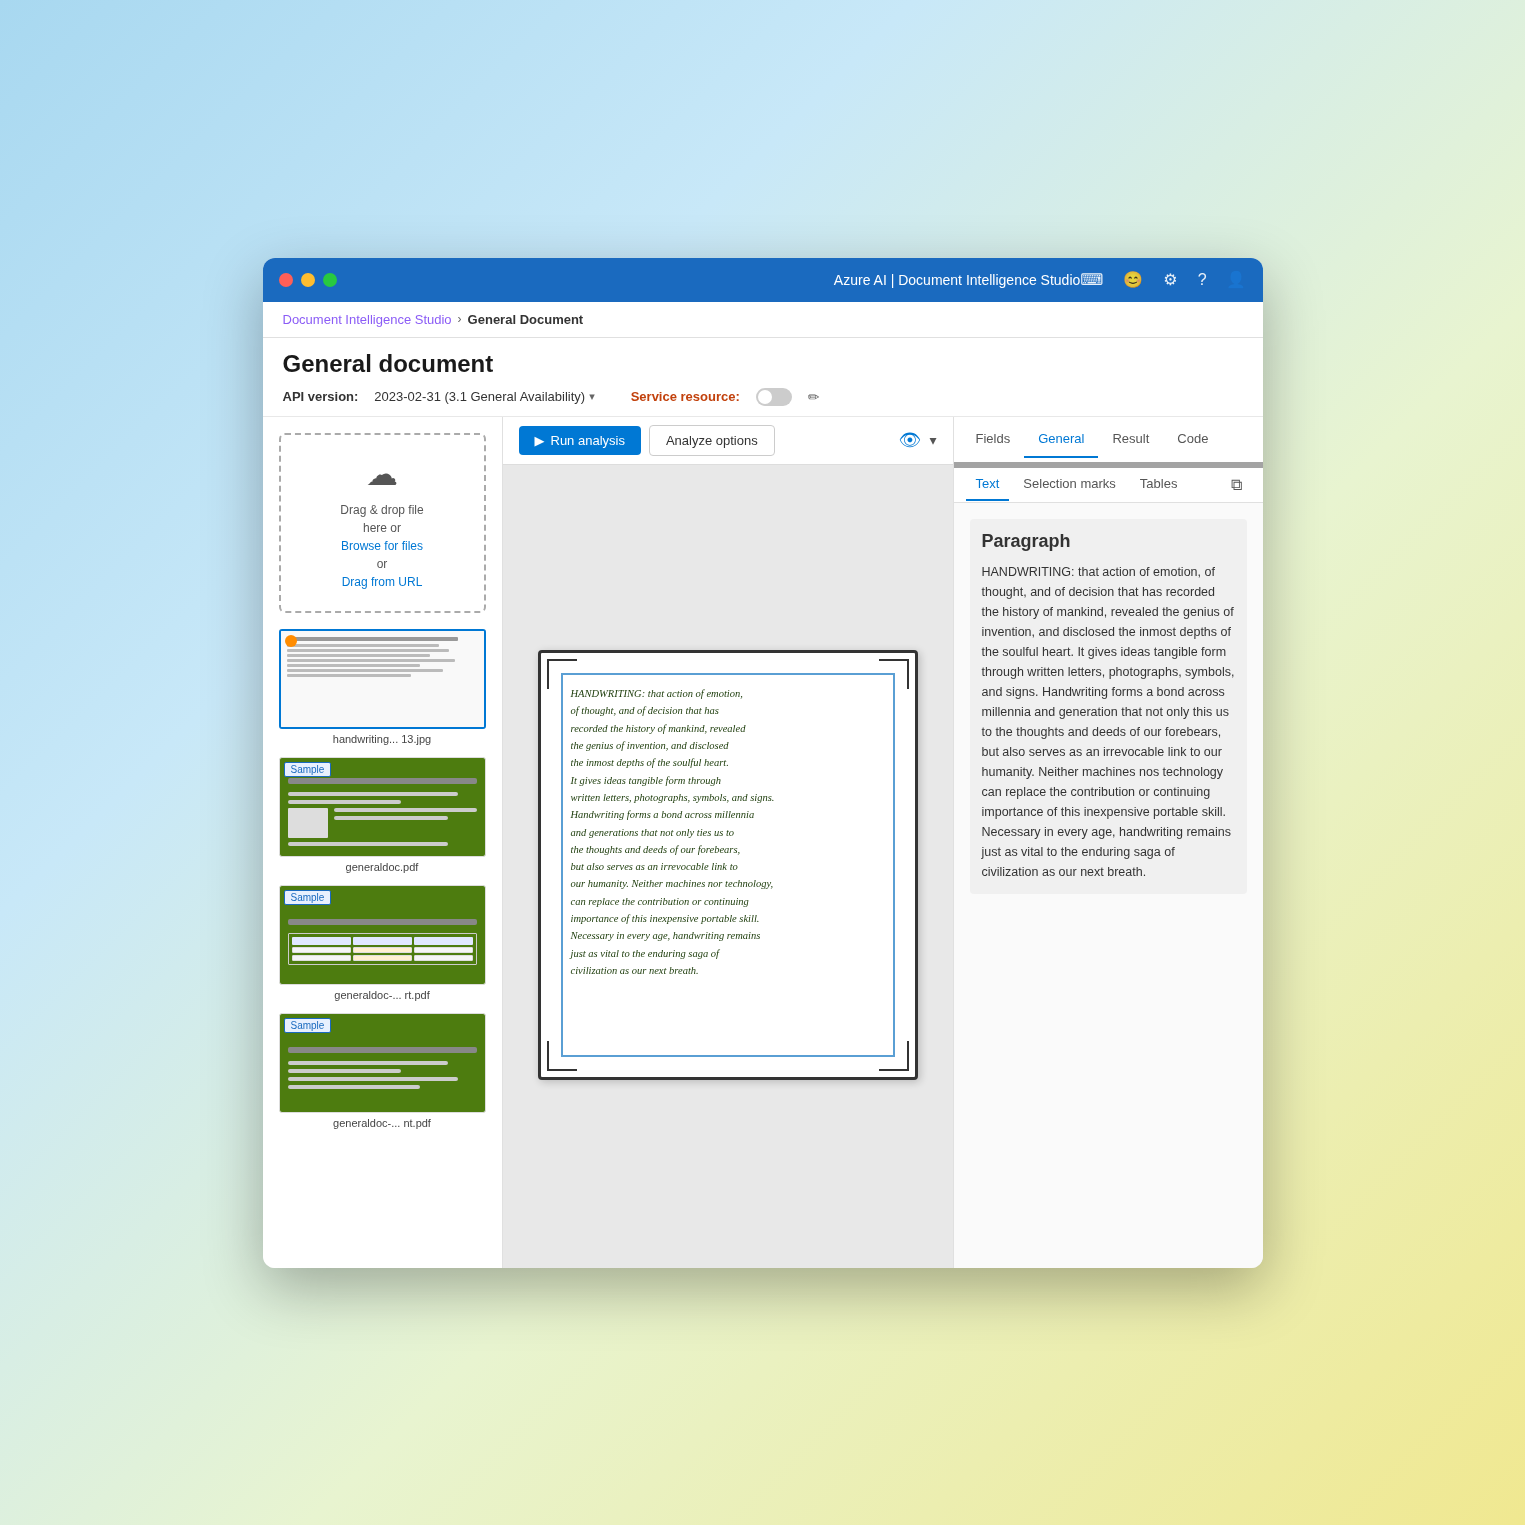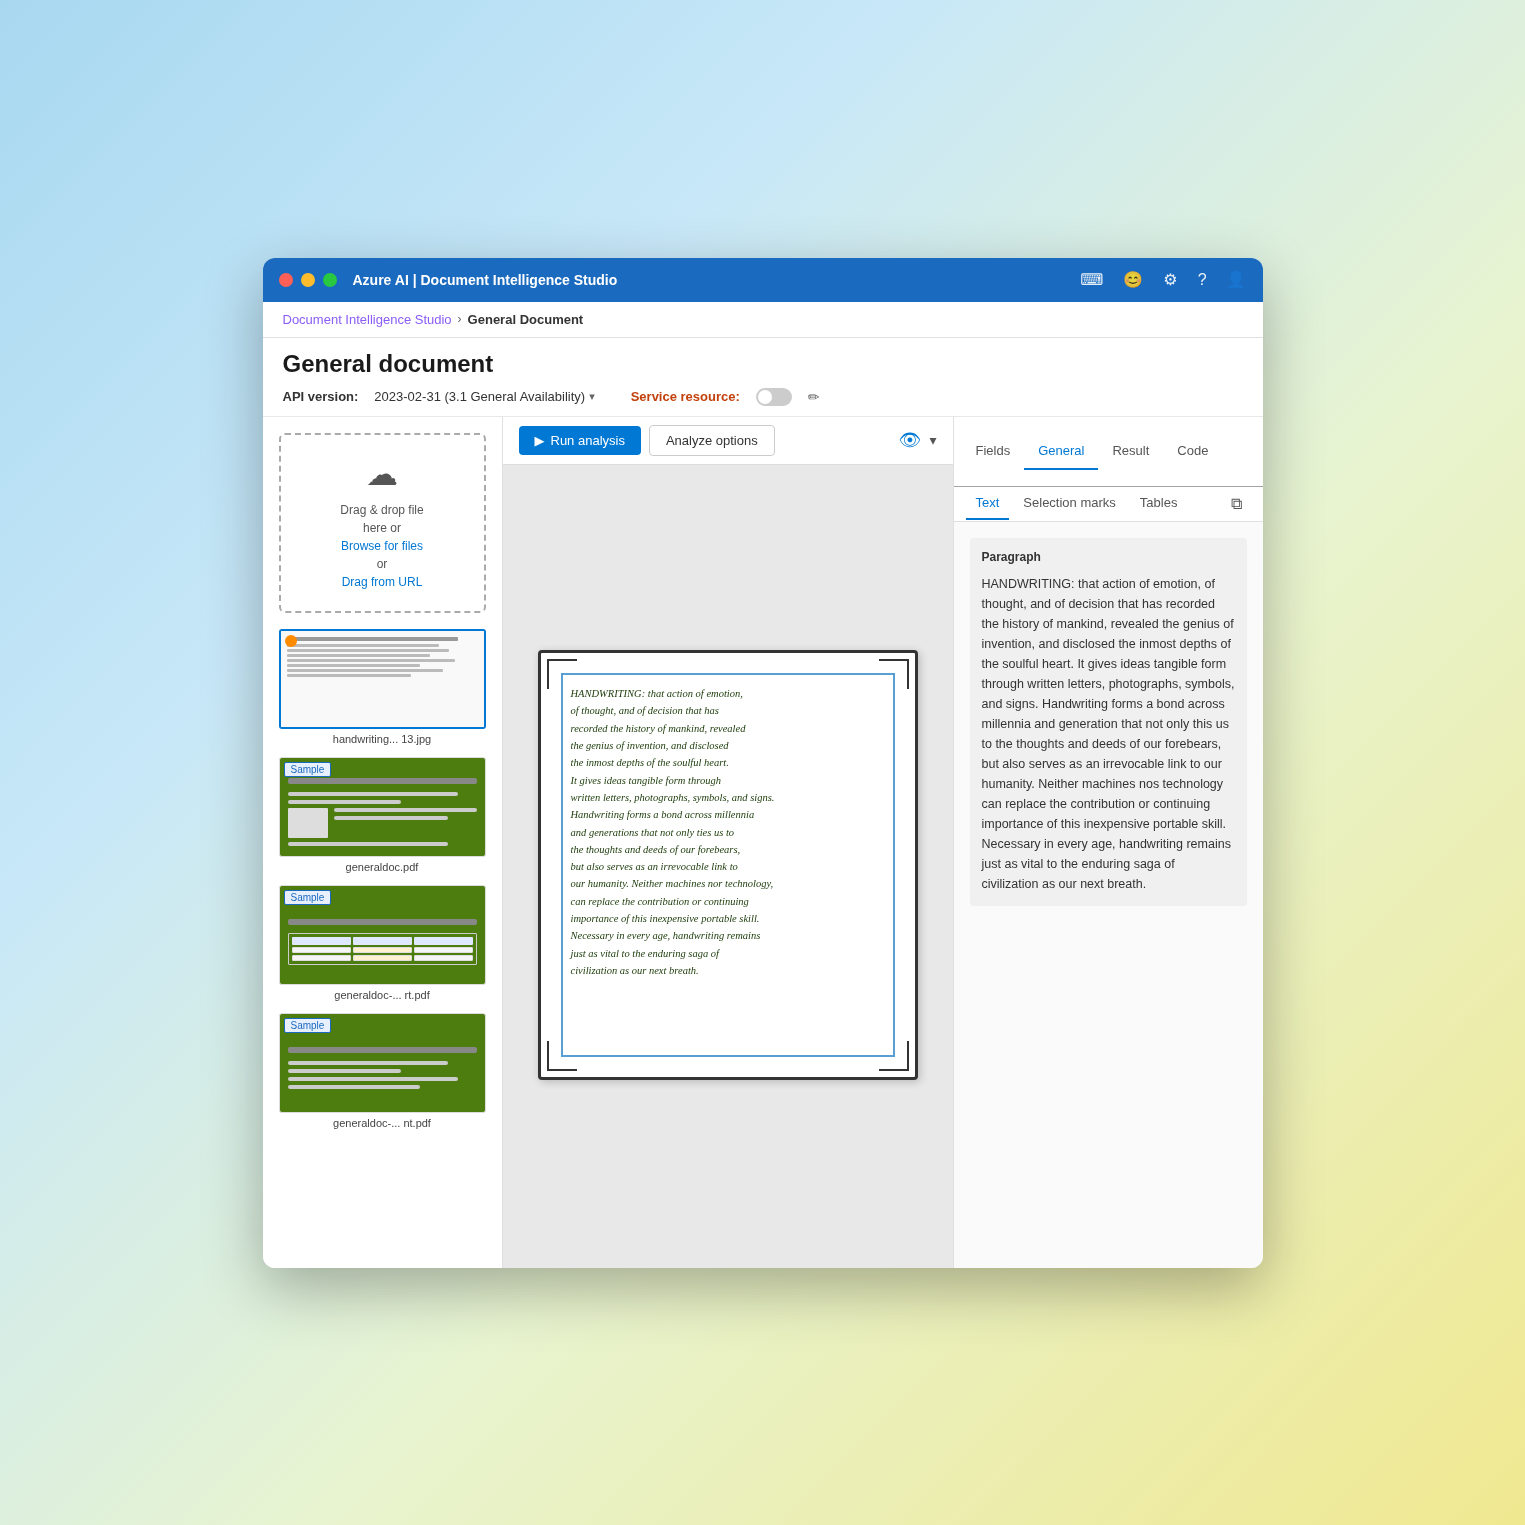--- a/index.html
+++ b/index.html
@@ -40,22 +40,23 @@
       width: 14px;
       height: 14px;
       border-radius: 50%;
     }
     .tl-red { background: #ff5f57; }
     .tl-yellow { background: #ffbd2e; }
     .tl-green { background: #28c940; }
     .titlebar-title {
       color: white;
       font-size: 14px;
-      font-weight: 700;
+      font-weight: 400;
       flex: 1;
+      text-align: right;
     }
     .titlebar-icons {
       display: flex;
       gap: 20px;
       align-items: center;
     }
     .titlebar-icon {
       color: white;
       font-size: 16px;
       cursor: pointer;
@@ -327,22 +328,22 @@
       width: 310px;
       background: #fafafa;
       border-left: 1px solid #e0e0e0;
       display: flex;
       flex-direction: column;
       flex-shrink: 0;
     }
     .panel-tabs {
       display: flex;
       background: white;
-      border-bottom: 1px solid #a3a3a3;
-      padding: 16px 8px;
+      border-bottom: 6px solid #a3a3a3;
+      padding: 4px 8px;
     }
     .panel-tab {
       padding: 10px 14px;
       font-size: 13px;
       color: #555;
       cursor: pointer;
       border-bottom: 2px solid transparent;
     }
     .panel-tab.active {
       color: #0078d4;
@@ -379,21 +380,21 @@
       padding: 16px;
       overflow-y: auto;
       flex: 1;
     }
     .paragraph-section {
       background: #f0f0f0;
       border-radius: 4px;
       padding: 12px;
     }
     .paragraph-title {
-      font-size: 12px;
+      font-size: 18px;
       font-weight: 600;
       color: #333;
       margin-bottom: 10px;
     }
     .paragraph-text {
       font-size: 12.5px;
       color: #333;
       line-height: 1.6;
     }
     

